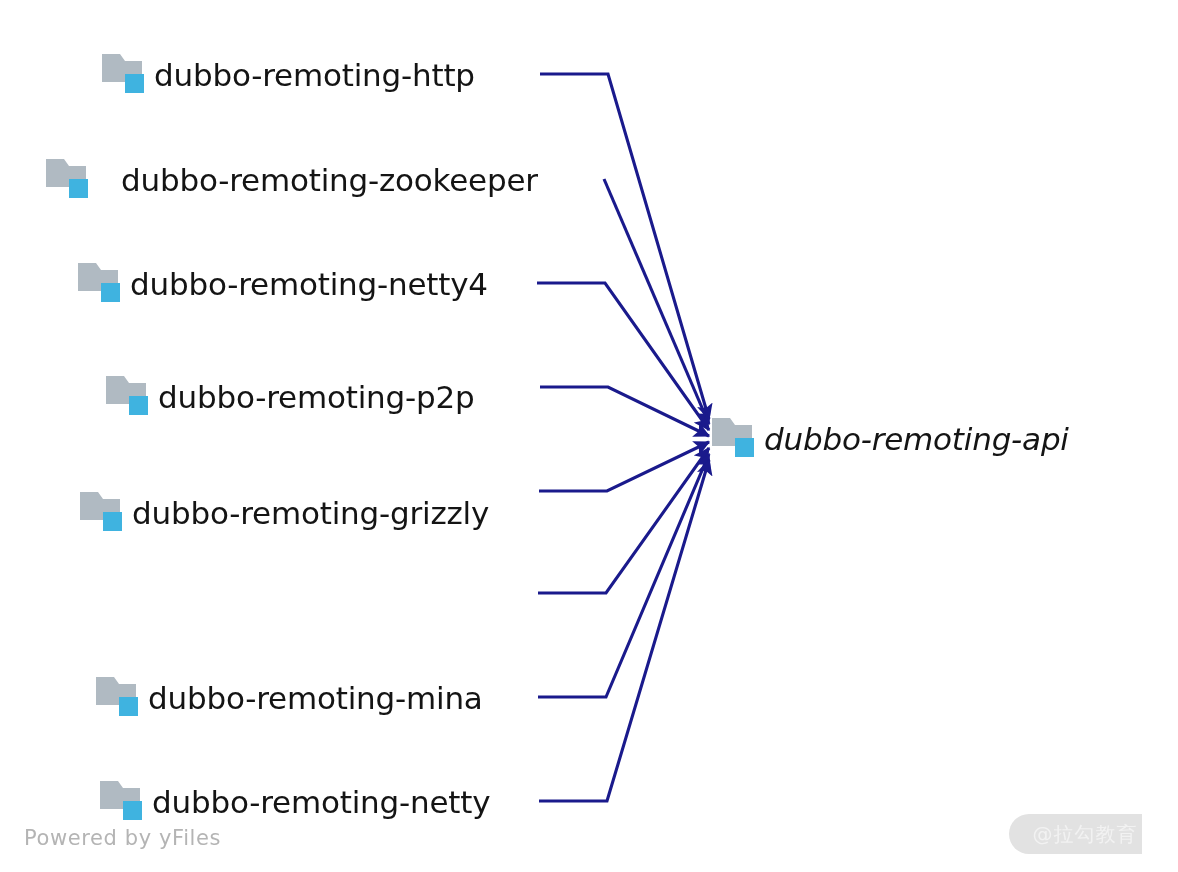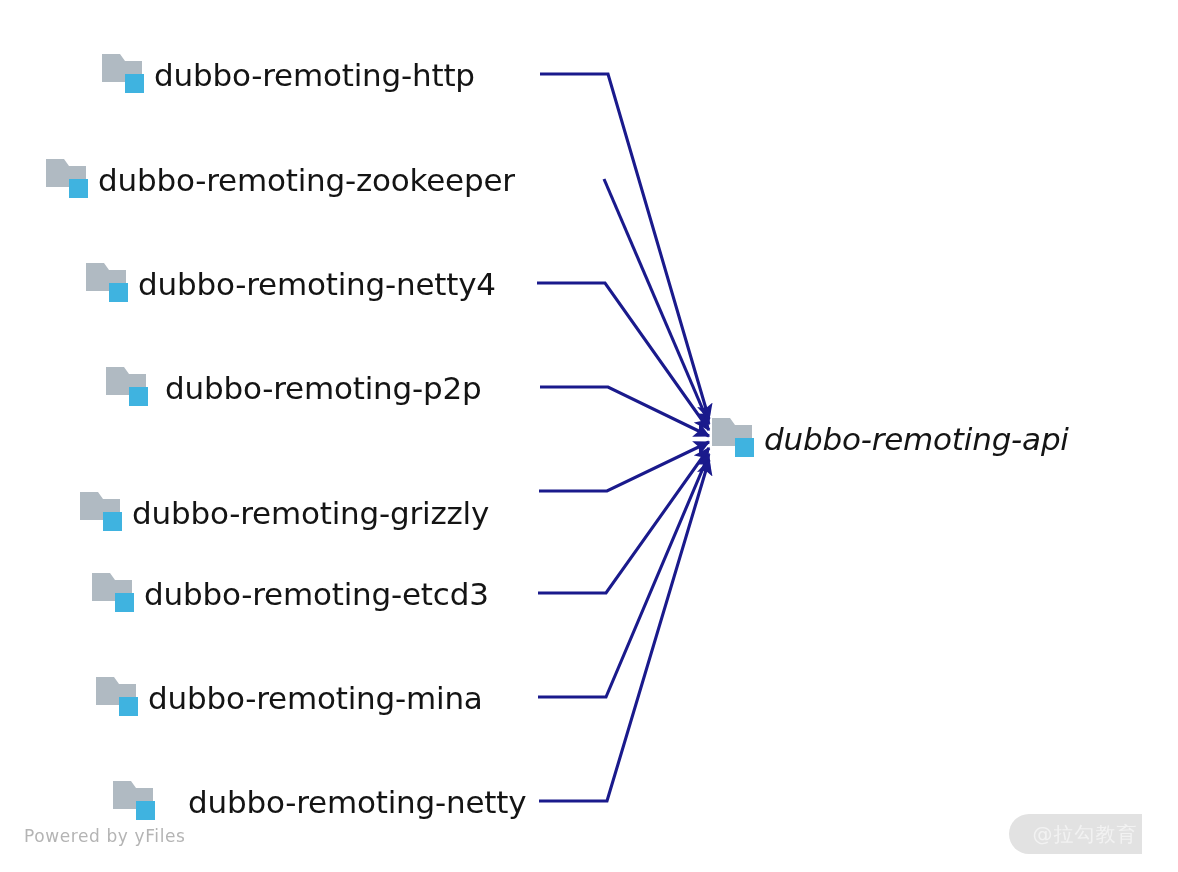--- a/index.html
+++ b/index.html
@@ -39,21 +39,21 @@
     font-size: 31px;
     line-height: 1;
     color: #141414;
     letter-spacing: -0.2px;
   }
   #yfiles-credit {
     position: absolute;
     left: 24px;
     top: 826px;
     font-family: "DejaVu Sans", sans-serif;
-    font-size: 17px;
+    font-size: 21px;
     color: #b4b4b4;
     letter-spacing: 0.6px;
     white-space: nowrap;
   }
   #watermark {
     position: absolute;
     left: 1009px;
     top: 814px;
     width: 152px;
     height: 40px;
@@ -97,81 +97,72 @@
   <div class="node" style="left:102px; top:52px;">
     <span class="folder-icon">
       <svg width="44" height="42" viewBox="0 0 44 42" xmlns="http://www.w3.org/2000/svg">
         <path d="M0 2 H18 L23 9 H40 V30 H0 Z" fill="#b0bac2"></path>
         <rect x="23" y="22" width="19" height="19" fill="#3fb3e0"></rect>
       </svg>
     </span>
     <span class="node-label">dubbo-remoting-http</span>
   </div>
 
-  <div class="node" style="left:46px; top:157px;">
+  <div class="node" style="left:46px; top:157px;gap:23px;">
     <span class="folder-icon">
       <svg width="44" height="42" viewBox="0 0 44 42" xmlns="http://www.w3.org/2000/svg">
         <path d="M0 2 H18 L23 9 H40 V30 H0 Z" fill="#b0bac2"></path>
         <rect x="23" y="22" width="19" height="19" fill="#3fb3e0"></rect>
       </svg>
     </span>
     <span class="node-label">dubbo-remoting-zookeeper</span>
   </div>
 
-  <div class="node" style="left:86px; top:261px;justify-content:space-between;">
+  <div class="node" style="left:78px; top:261px;justify-content:space-between;">
     <span class="folder-icon">
       <svg width="44" height="42" viewBox="0 0 44 42" xmlns="http://www.w3.org/2000/svg">
         <path d="M0 2 H18 L23 9 H40 V30 H0 Z" fill="#b0bac2"></path>
         <rect x="23" y="22" width="19" height="19" fill="#3fb3e0"></rect>
       </svg>
     </span>
     <span class="node-label">dubbo-remoting-netty4</span>
   </div>
 
-  <div class="node" style="left:106px; top:365px;gap:7px;">
+  <div class="node" style="left:106px; top:374px;">
     <span class="folder-icon">
       <svg width="44" height="42" viewBox="0 0 44 42" xmlns="http://www.w3.org/2000/svg">
         <path d="M0 2 H18 L23 9 H40 V30 H0 Z" fill="#b0bac2"></path>
         <rect x="23" y="22" width="19" height="19" fill="#3fb3e0"></rect>
       </svg>
     </span>
     <span class="node-label">dubbo-remoting-p2p</span>
   </div>
 
   <div class="node" style="left:80px; top:490px;">
     <span class="folder-icon">
       <svg width="44" height="42" viewBox="0 0 44 42" xmlns="http://www.w3.org/2000/svg">
         <path d="M0 2 H18 L23 9 H40 V30 H0 Z" fill="#b0bac2"></path>
         <rect x="23" y="22" width="19" height="19" fill="#3fb3e0"></rect>
       </svg>
     </span>
     <span class="node-label">dubbo-remoting-grizzly</span>
   </div>
 
-  <div class="node" style="left:92px; top:571px;">
-    <span class="folder-icon">
-      <svg width="44" height="42" viewBox="0 0 44 42" xmlns="http://www.w3.org/2000/svg">
-        <path d="M0 2 H18 L23 9 H40 V30 H0 Z" fill="#b0bac2"></path>
-        <rect x="23" y="22" width="19" height="19" fill="#3fb3e0"></rect>
-      </svg>
-    </span>
-    <span class="node-label">dubbo-remoting-etcd3</span>
-  </div>
 
   <div class="node" style="left:96px; top:675px;text-align:right;">
     <span class="folder-icon">
       <svg width="44" height="42" viewBox="0 0 44 42" xmlns="http://www.w3.org/2000/svg">
         <path d="M0 2 H18 L23 9 H40 V30 H0 Z" fill="#b0bac2"></path>
         <rect x="23" y="22" width="19" height="19" fill="#3fb3e0"></rect>
       </svg>
     </span>
     <span class="node-label">dubbo-remoting-mina</span>
   </div>
 
-  <div class="node" style="left:113px; top:779px;gap:23px;">
+  <div class="node" style="left:100px; top:779px;">
     <span class="folder-icon">
       <svg width="44" height="42" viewBox="0 0 44 42" xmlns="http://www.w3.org/2000/svg">
         <path d="M0 2 H18 L23 9 H40 V30 H0 Z" fill="#b0bac2"></path>
         <rect x="23" y="22" width="19" height="19" fill="#3fb3e0"></rect>
       </svg>
     </span>
     <span class="node-label">dubbo-remoting-netty</span>
   </div>
 
   <div class="node" style="left:712px; top:416px;font-style:italic;">

